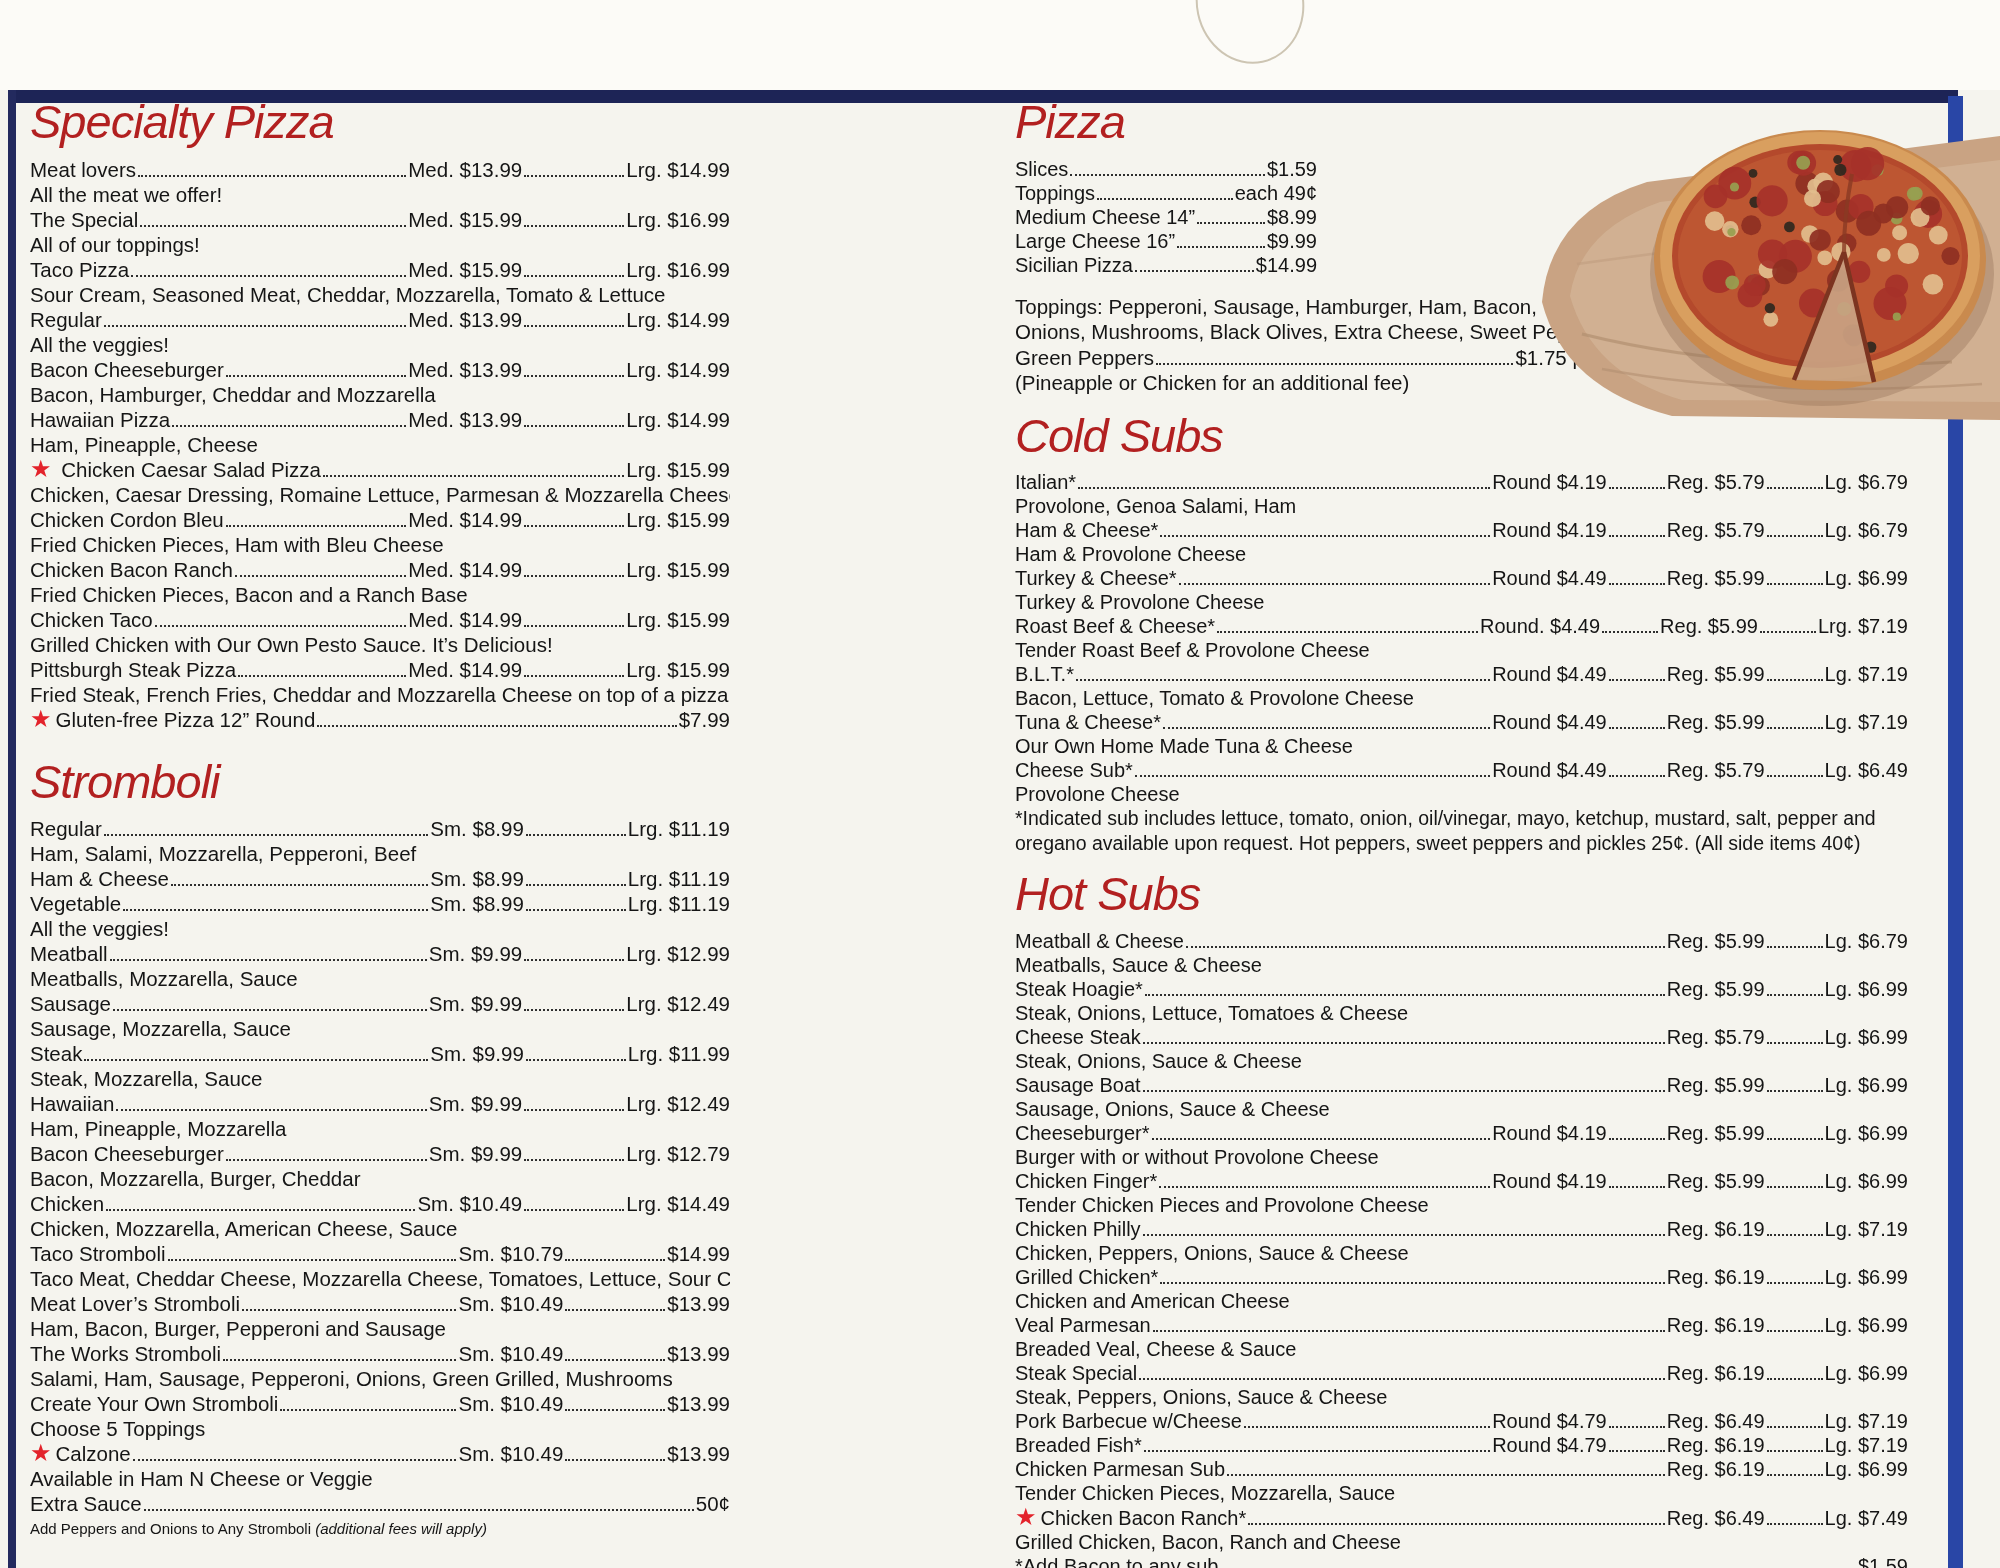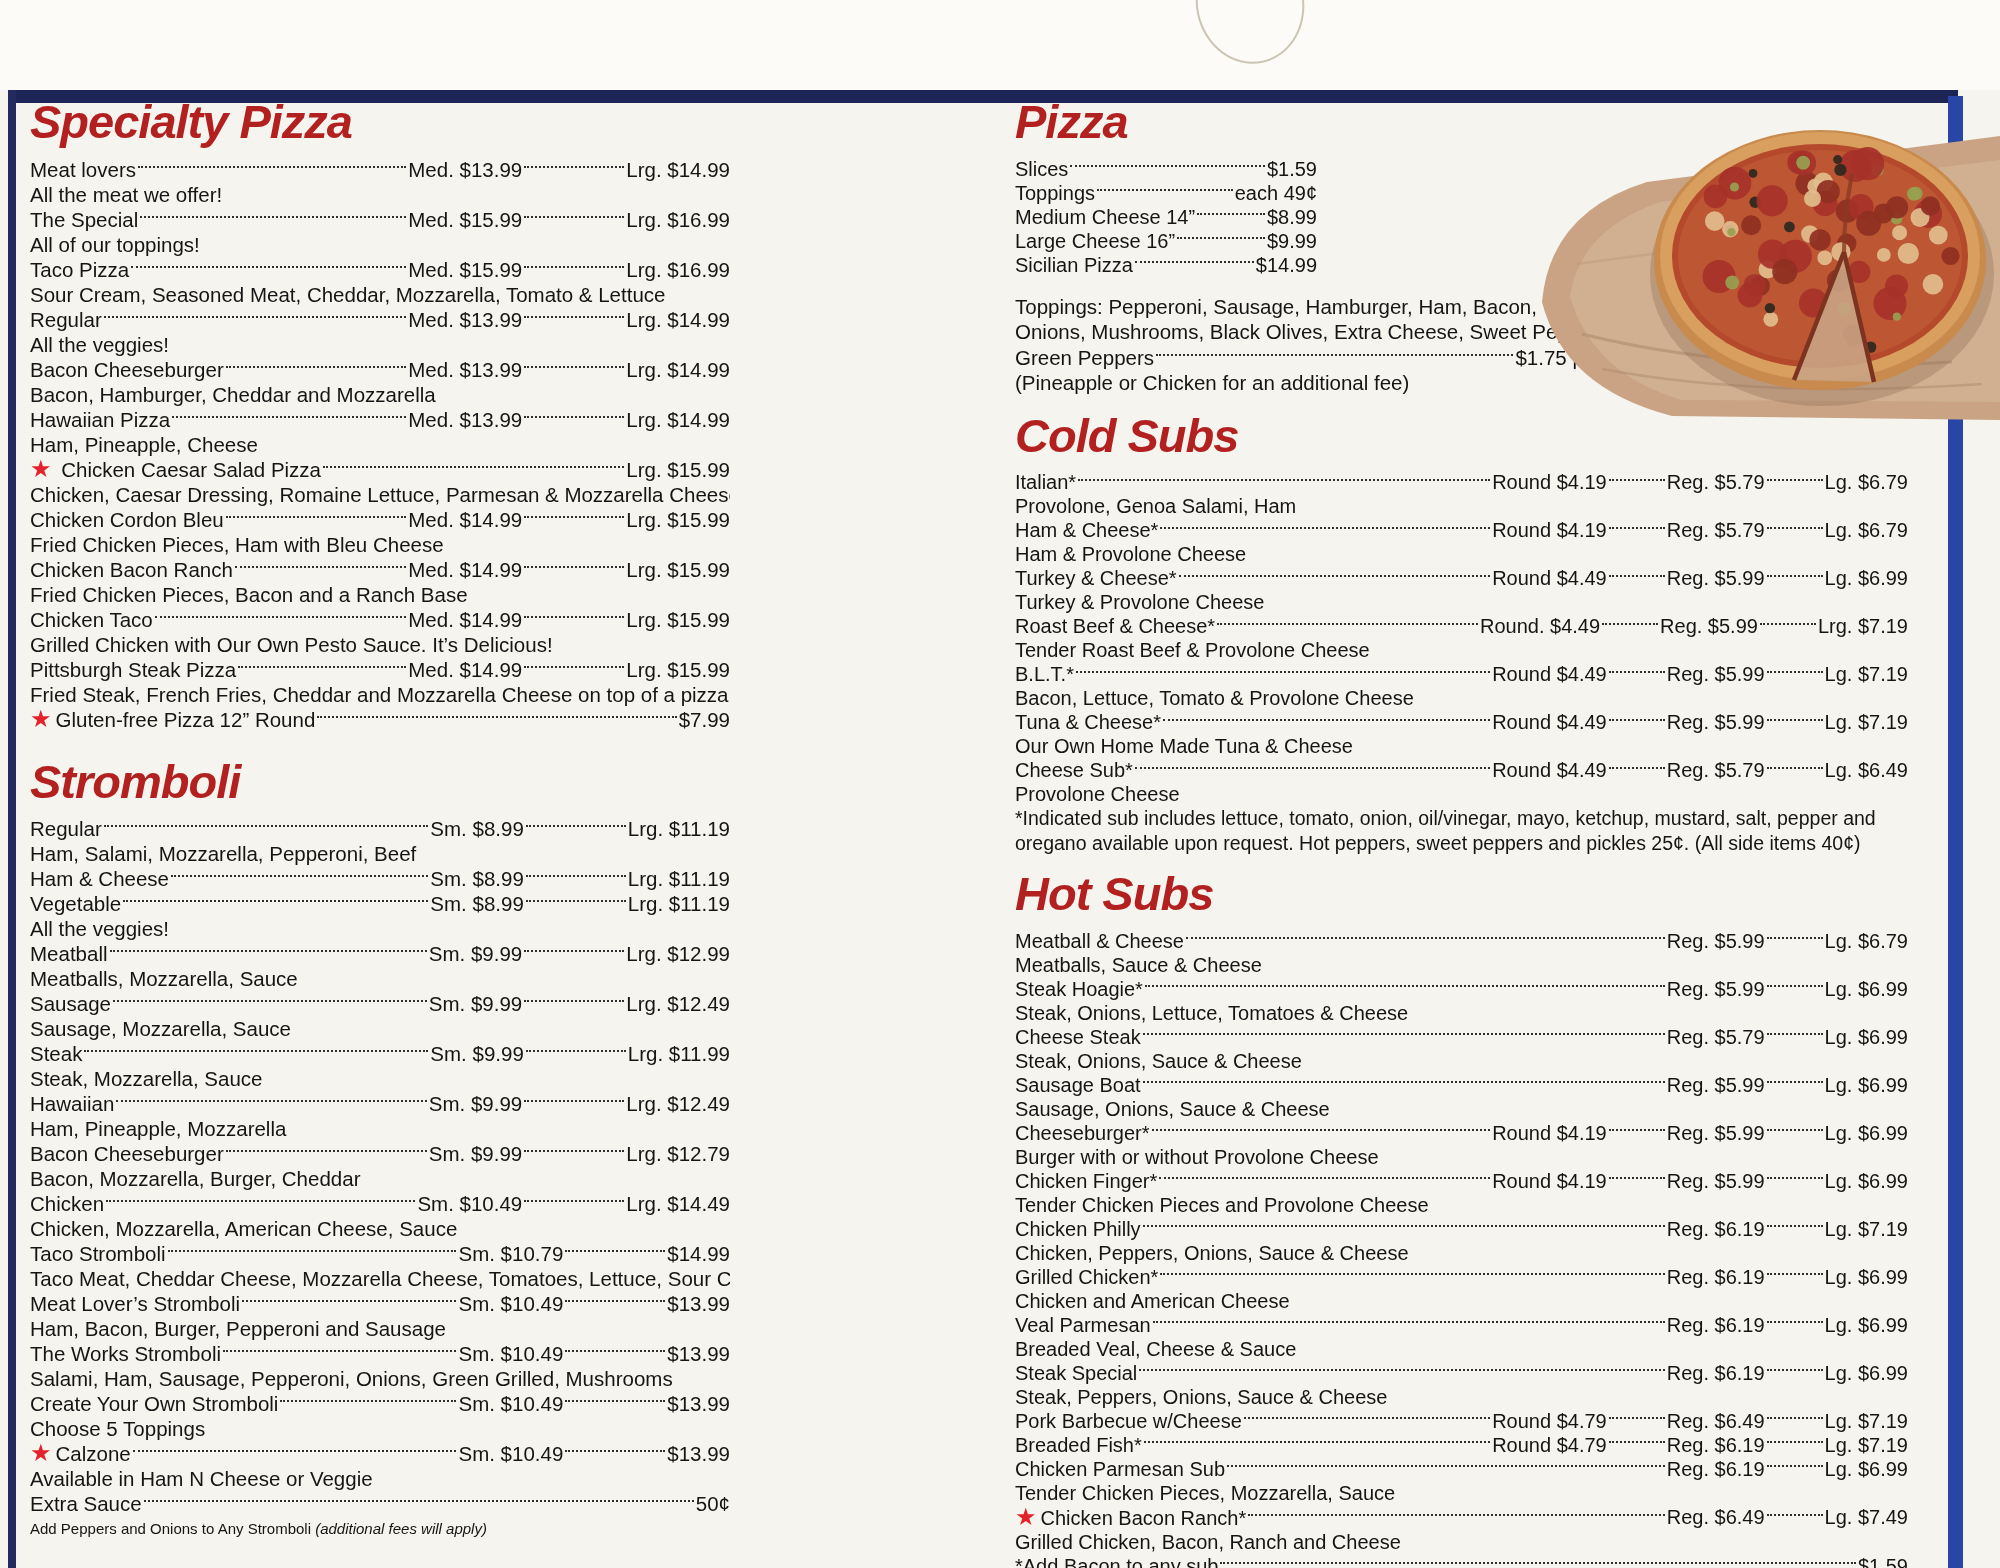--- a/index.html
+++ b/index.html
@@ -11,24 +11,24 @@
   .scan-ring{position:absolute;left:1196px;top:-58px;width:104px;height:118px;
     border:2px solid #cdc5b3;border-radius:50%;transform:rotate(-12deg)}
   
   .frame-top{position:absolute;left:8px;top:90px;width:1950px;height:13px;background:#1d2456}
   .frame-left{position:absolute;left:8px;top:90px;width:8px;bottom:0;background:#232a5e}
   .frame-right{position:absolute;left:1948px;top:96px;width:15px;bottom:0;background:#2946a6}
   
   .col{position:absolute;top:96px}
   .col-left{left:30px;width:700px}
   .col-right{left:1015px;width:893px}
-  .sec-title{font-style:italic;font-weight:bold;font-size:47px;line-height:1.12;
+  .sec-title{font-style:italic;font-weight:normal;font-size:47px;line-height:1.12;
     color:#b22020;margin:0 0 8px 0;letter-spacing:-1px}
   .mt1{margin-top:24px}.mt2{margin-top:14px}.mt3{margin-top:12px}
-  .row{display:flex;align-items:center;white-space:nowrap;
+  .row{display:flex;align-items:flex-end;white-space:nowrap;
     font-size:20.5px;line-height:25px}
   .col-right .row{font-size:20px;line-height:24px}
   .iname{flex:0 0 auto}
   .price{flex:0 0 auto}
   .lead{flex:1 1 auto;min-width:18px;border-bottom:2.6px dotted #2e2e2e;margin:0 2px 5px 2px}
   .lead.mid{flex:0 0 auto;width:100px}
   .col-right .lead.mid{width:56px}
   .desc{font-size:20.5px;line-height:25px;
     overflow:hidden;white-space:nowrap}
   .col-right .desc{font-size:20px;line-height:24px}

